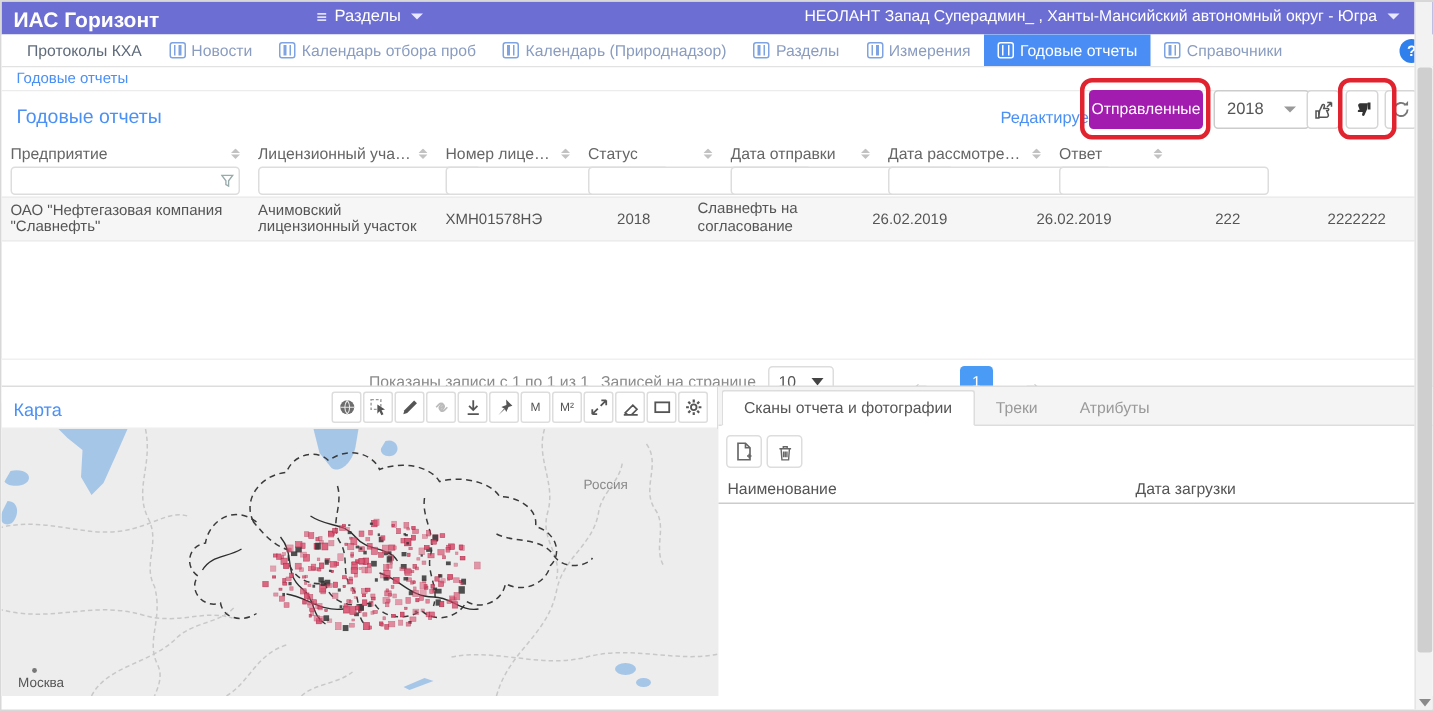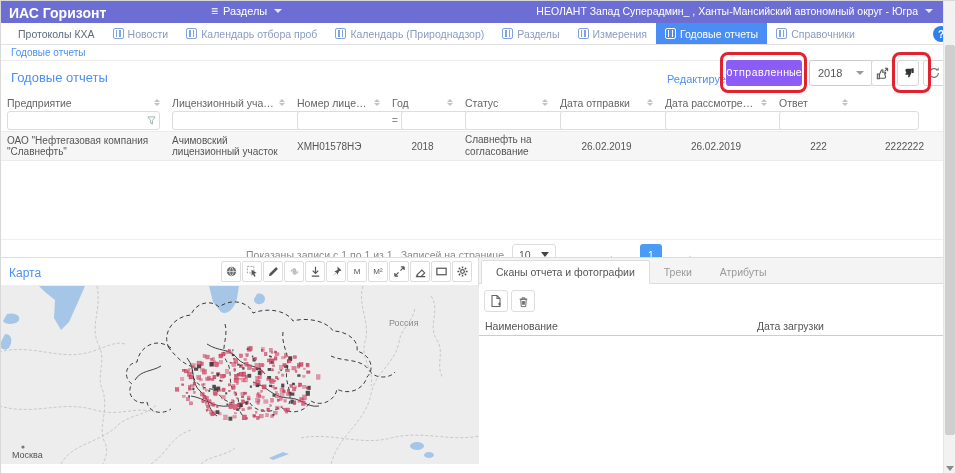--- a/index.html
+++ b/index.html
@@ -27,21 +27,21 @@
   .helpbtn { position:absolute; right:6px; top:25px; width:16px; height:16px; border-radius:50%; background:#2f80ed; color:#fff; font-size:10px; font-weight:bold; display:flex; align-items:center; justify-content:center; cursor:pointer; }
 
   
   .breadcrumb { position:absolute; left:0; top:44px; width:956px; height:16px; border-bottom:1px solid #ececec; background:#fff; }
   .breadcrumb span { position:absolute; left:10px; top:2px; color:#4a90f5; font-size:10px; cursor:pointer; }
 
   
   .panel-head { position:absolute; left:0; top:60px; width:956px; height:32px; background:#fff; }
   .panel-title { position:absolute; left:10px; top:9px; color:#4a90f5; font-size:13px; }
   .link-editable { position:absolute; left:666px; top:12px; color:#4a90f5; font-size:11px; cursor:pointer; }
-  .btn-sent { position:absolute; left:725px; top:59px; width:76px; height:26px; background:#8b5cf6; border:none; color:#fff; font-size:10.5px; border-radius:3px; cursor:pointer; font-family:Liberation Mono, monospace; }
+  .btn-sent { position:absolute; left:725px; top:59px; width:76px; height:26px; background:#a21caf; border:none; color:#fff; font-size:10.5px; border-radius:3px; cursor:pointer; font-family:Liberation Sans, sans-serif; }
   .sel-year { position:absolute; left:808px; top:59px; width:64px; height:26px; border:1px solid #ccc; border-radius:3px; background:#fff; display:flex; align-items:center; padding:0 8px; color:#555; cursor:pointer; }
   .sel-year .chev { margin-left:auto; width:0;height:0;border-left:4px solid transparent;border-right:4px solid transparent;border-top:4px solid #999; }
   .iconbtn { position:absolute; top:59px; width:22px; height:26px; background:#fff; border:1px solid #d6d6d6; border-radius:3px; display:flex; align-items:center; justify-content:center; cursor:pointer; }
 
   
   .thead { position:absolute; left:0; top:92px; width:944px; height:38px; background:#fff; display:flex; }
   .col { position:relative; padding:2px 6px; }
   .hlabel { display:flex; align-items:center; gap:4px; color:#666; font-size:10.5px; height:15px; cursor:pointer; }
   .hlabel span { overflow:hidden; white-space:nowrap; text-overflow:ellipsis; }
   .sort { display:inline-flex; flex-direction:column; gap:1px; margin-left:auto; flex:0 0 auto;}
@@ -216,38 +216,20 @@
     </div>
     <div class="col w2">
       <div class="hlabel">
           <span>Номер лицензии</span>
           <span class="sort">
             <i class="up"></i>
             <i class="down"></i>
           </span>
         </div>
       <div class="fwrap">
-          <div class="fbox">
-            <input style="">
-            <svg width="9" height="9" viewBox="0 0 10 10">
-              <path d="M1,1 h8 l-3,4 v4 l-2,-1.2 v-2.8 z" fill="none" stroke="#9aa" stroke-width="1"></path>
-            </svg>
-          </div>
-        </div>
-    </div>
-    <div class="col w3">
-      <div class="hlabel">
-          <span>Год</span>
-          <span class="sort">
-            <i class="up"></i>
-            <i class="down"></i>
-          </span>
-        </div>
-      <div class="fwrap">
-          <span class="eq">=</span>
           <div class="fbox">
             <input style="">
             <svg width="9" height="9" viewBox="0 0 10 10">
               <path d="M1,1 h8 l-3,4 v4 l-2,-1.2 v-2.8 z" fill="none" stroke="#9aa" stroke-width="1"></path>
             </svg>
           </div>
         </div>
     </div>
     <div class="col w4">
       <div class="hlabel">

